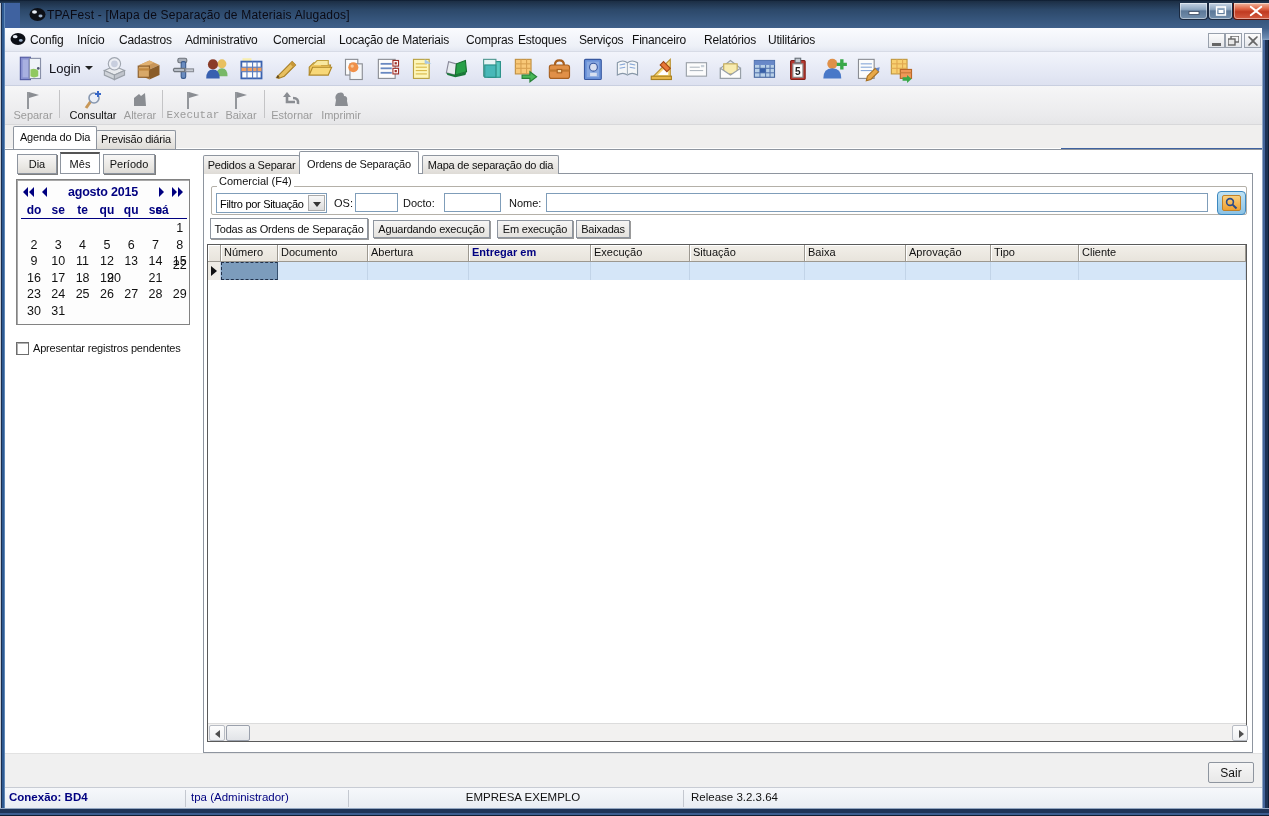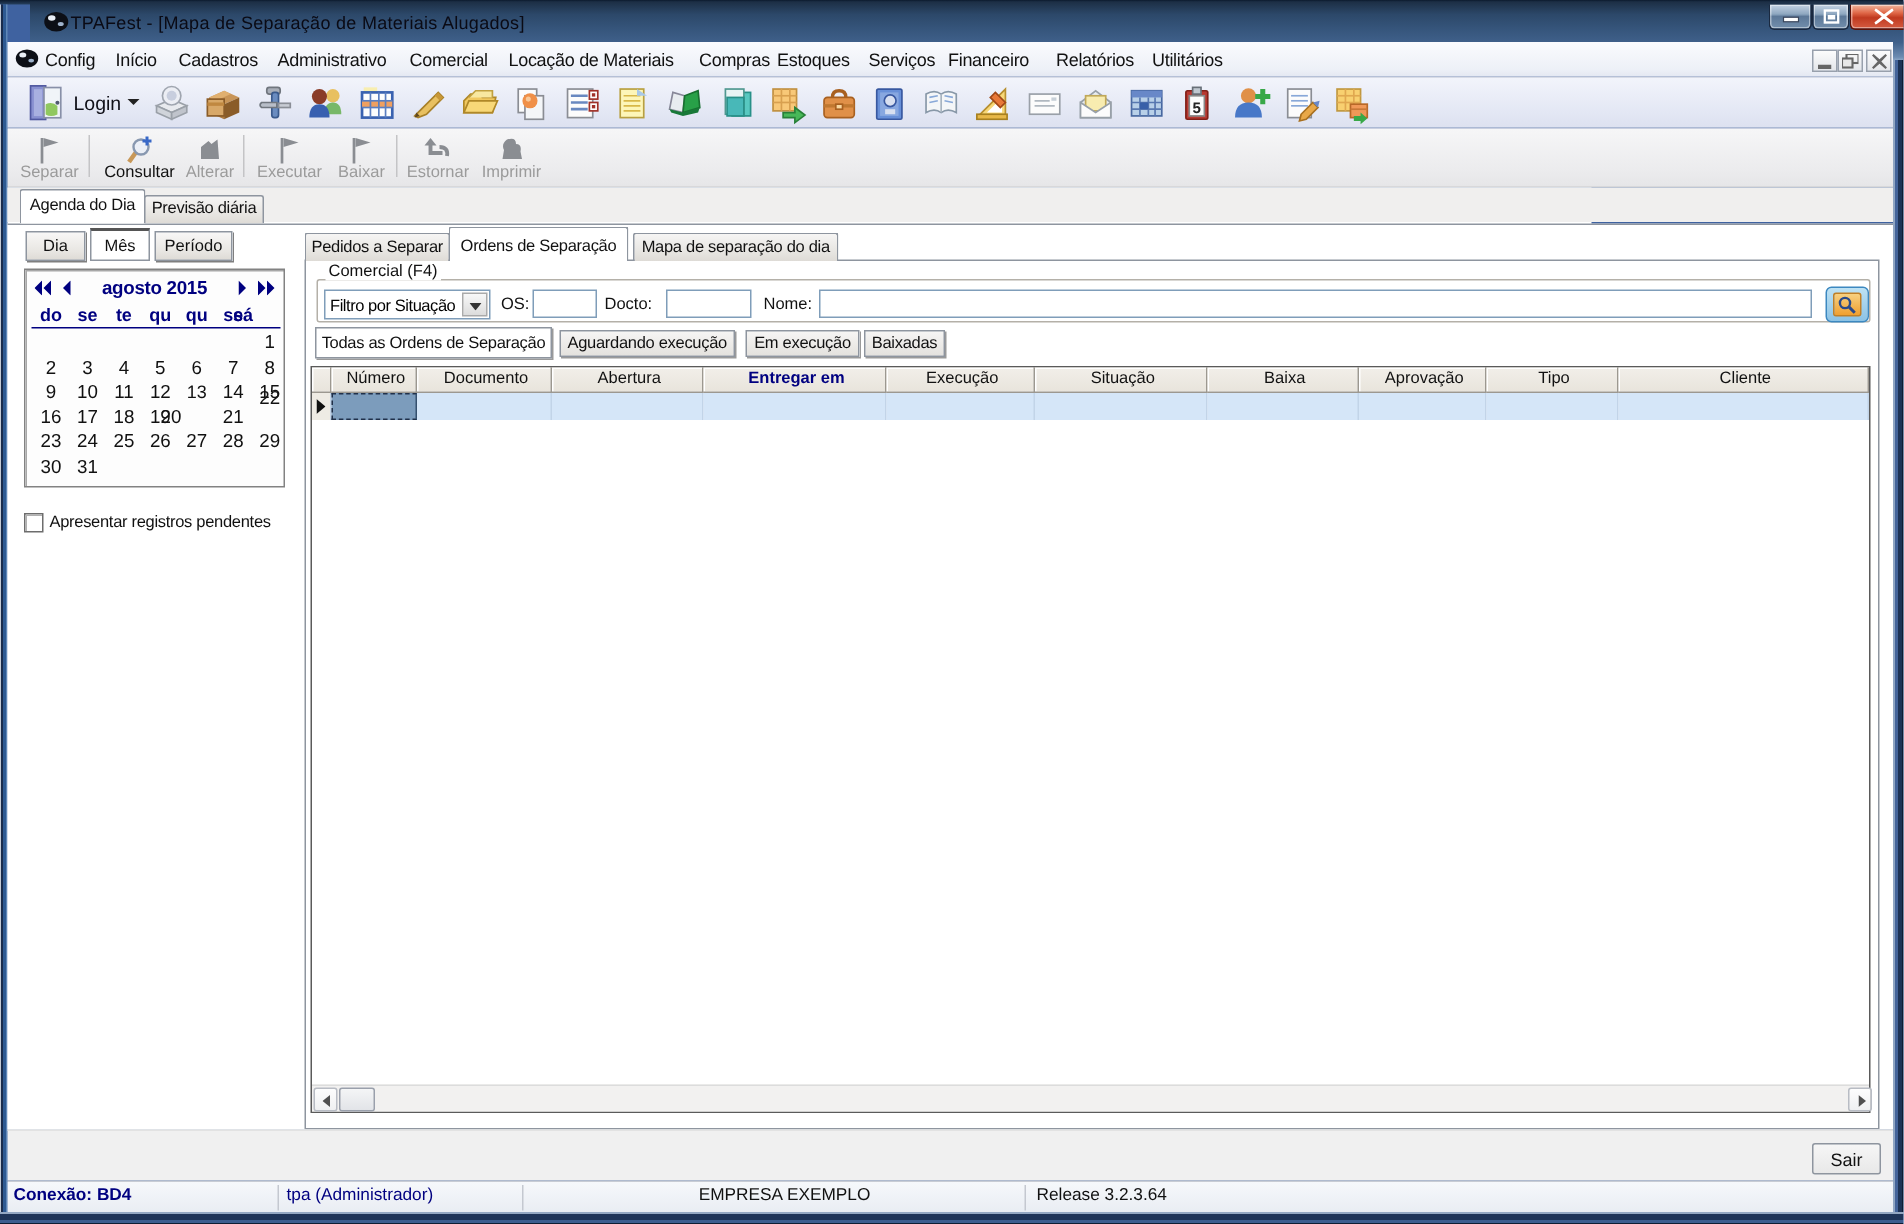--- a/index.html
+++ b/index.html
@@ -89,21 +89,21 @@
 
 .btab { position:absolute; font-size:11px; letter-spacing:-0.2px; color:#111; text-align:center; white-space:nowrap; overflow:hidden;
   border:1px solid #8e959f; background:linear-gradient(#f6f5f4,#e4e2de);
   box-shadow:1px 1px 0 #9a9a9a; }
 .btab.sel { background:#fff; }
 
 
 #grid { left:202px; top:94px; width:1040px; height:498px; border:1px solid #5a5a5a; background:#fff; }
 .gh { position:absolute; top:0; height:17px; background:linear-gradient(#f2efe9,#e8e4dc);
   border-right:1px solid #9c9890; border-bottom:1px solid #9c9890; font-size:11px; color:#111;
-  padding:1px 0 0 3px; box-shadow:inset 1px 1px 0 #fff; white-space:nowrap; overflow:hidden;text-align:center; }
+  padding:1px 0 0 3px; box-shadow:inset 1px 1px 0 #fff; white-space:nowrap; overflow:hidden; }
 .gc { position:absolute; top:17px; height:18px; background:#d5e6f8; border-right:1px solid #c2d4e8; }
 
 
 #hscroll { left:0; top:478px; width:1038px; height:18px; background:#f2f1f0; border-top:1px solid #dcdcdc; }
 .sbtn { position:absolute; top:1px; width:16px; height:16px; background:linear-gradient(#fdfdfd,#eff0f2);
   border:1px solid #b8bcc4; border-radius:2px; }
 #sthumb { position:absolute; left:18px; top:1px; width:24px; height:16px;
   background:linear-gradient(#f4f5f6,#e2e4e8); border:1px solid #9aa0ac; border-radius:2px; }
 
 
@@ -382,21 +382,21 @@
             <path d="M15 1 L17 1 L17 3 L19 3 L19 5 L17 5 L17 7 L15 7 L15 5 L13 5 L13 3 L15 3 Z" fill="#3868c8"></path>
           </svg></div>
         <div class="lbl" style="color:#111">Consultar</div>
       </div>
       <div class="abtn" style="left: 103px; width: 64px;">
         <div class="ic"><svg width="22" height="20" viewBox="0 0 22 20">
             <path d="M5 16 L5 8 L10 4 L12 6 L16 3 L17 16 Z" fill="#8a8d92"></path>
           </svg></div>
         <div class="lbl" style="color:#9b9b9b">Alterar</div>
       </div>
-      <div class="abtn" style="left: 156px; width: 64px;">
+      <div class="abtn" style="left: 156px; width: 64px; font-family: Liberation Mono, monospace;">
         <div class="ic"><svg width="22" height="20" viewBox="0 0 22 20">
             <path d="M6 2 L6 19" stroke="#8a8d92" stroke-width="1.8"></path>
             <path d="M7 2 L17 5 L7 8 Z" fill="#8a8d92"></path>
           </svg></div>
         <div class="lbl" style="color:#9b9b9b">Executar</div>
       </div>
       <div class="abtn" style="left: 204px; width: 64px;">
         <div class="ic"><svg width="22" height="20" viewBox="0 0 22 20">
             <path d="M6 2 L6 19" stroke="#8a8d92" stroke-width="1.8"></path>
             <path d="M7 2 L17 5 L7 8 Z" fill="#8a8d92"></path>

